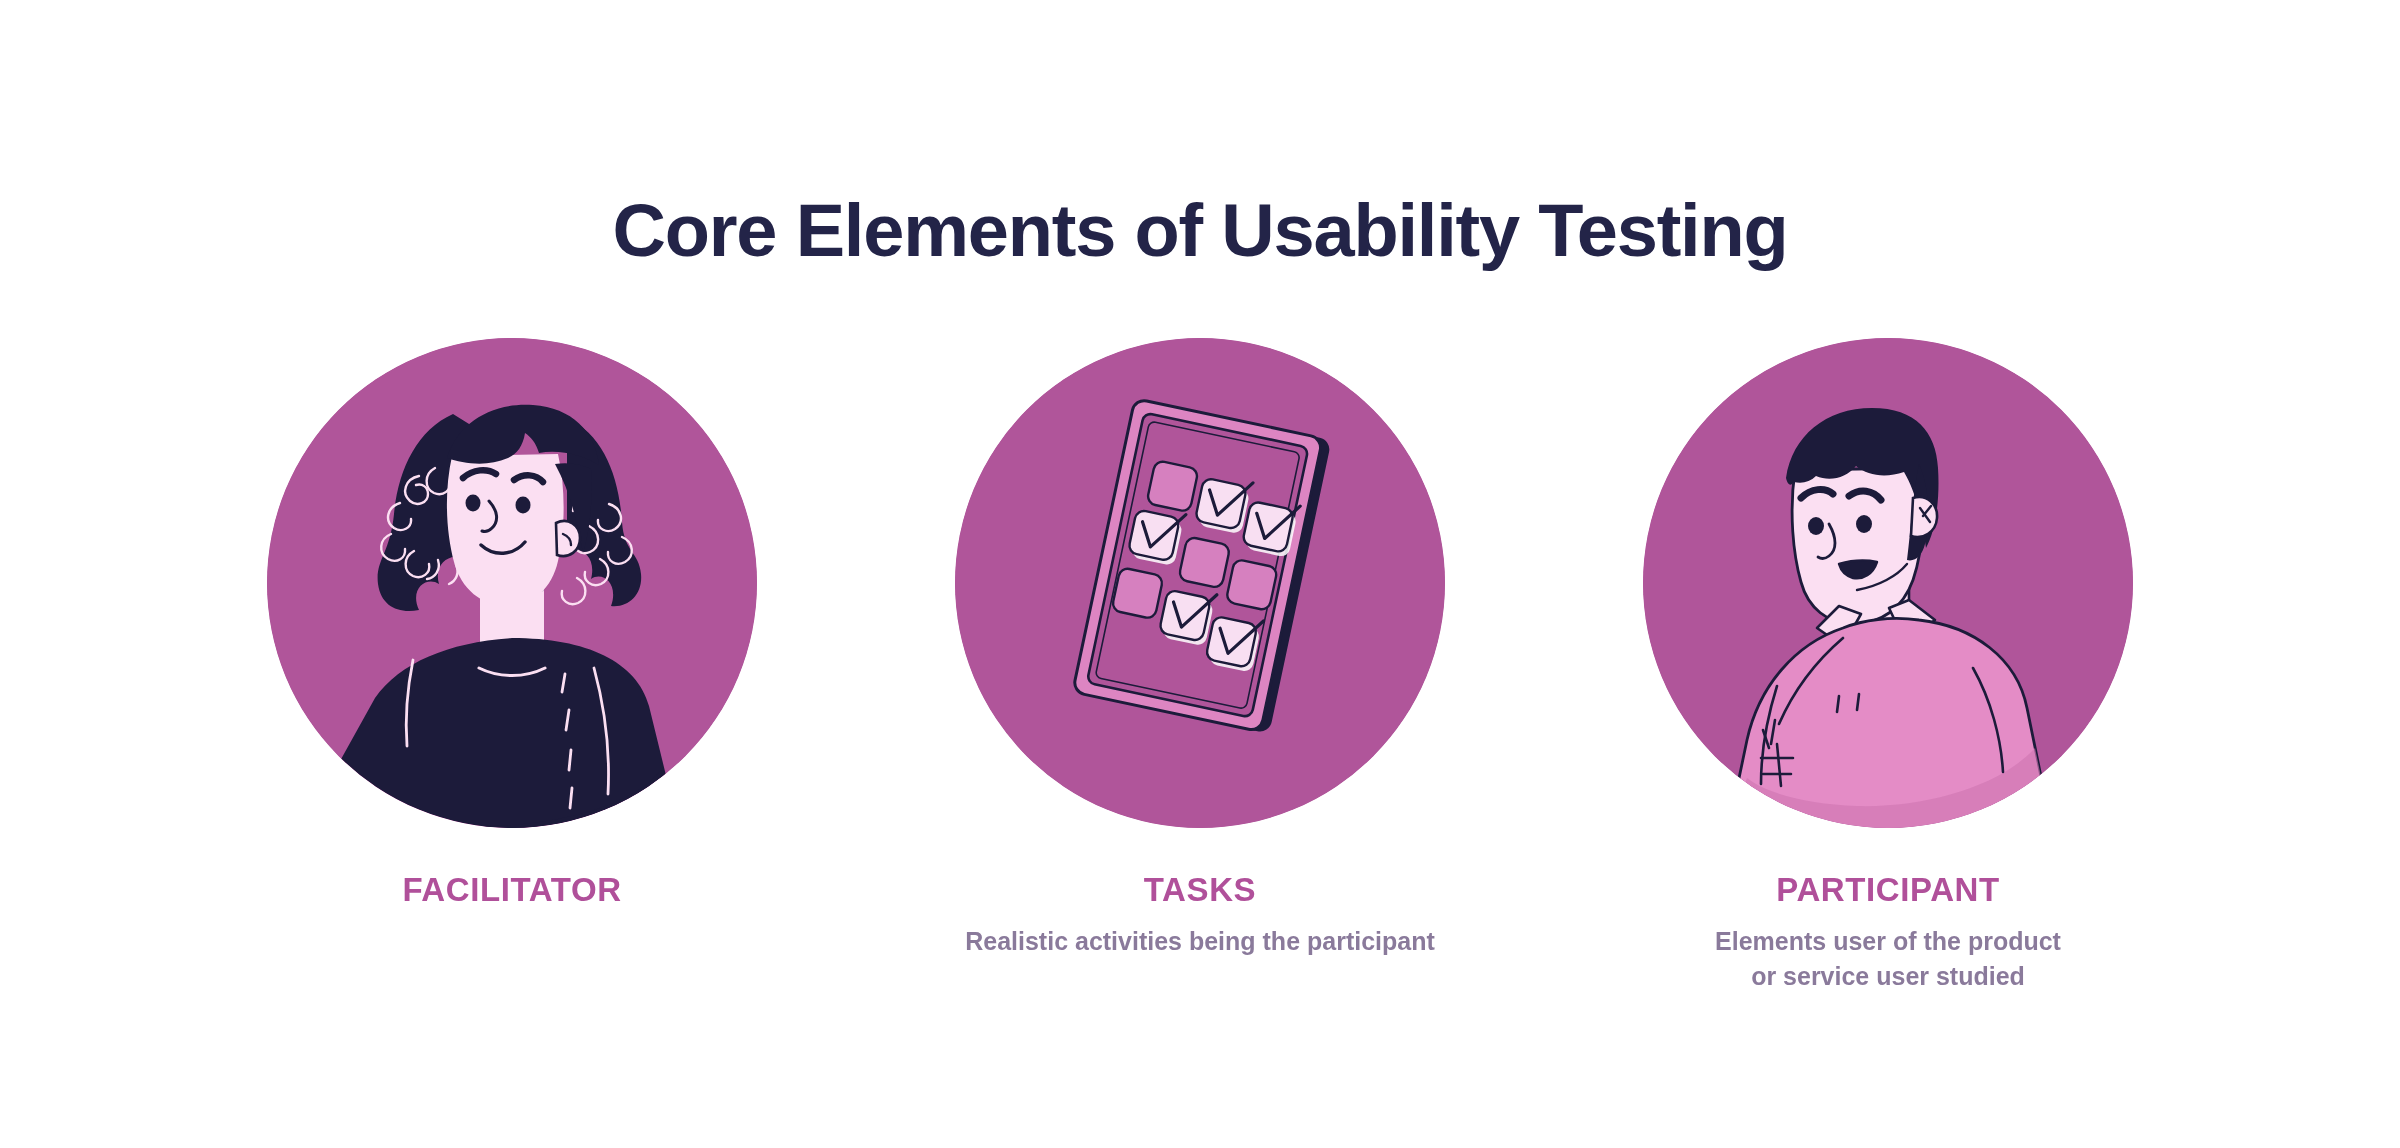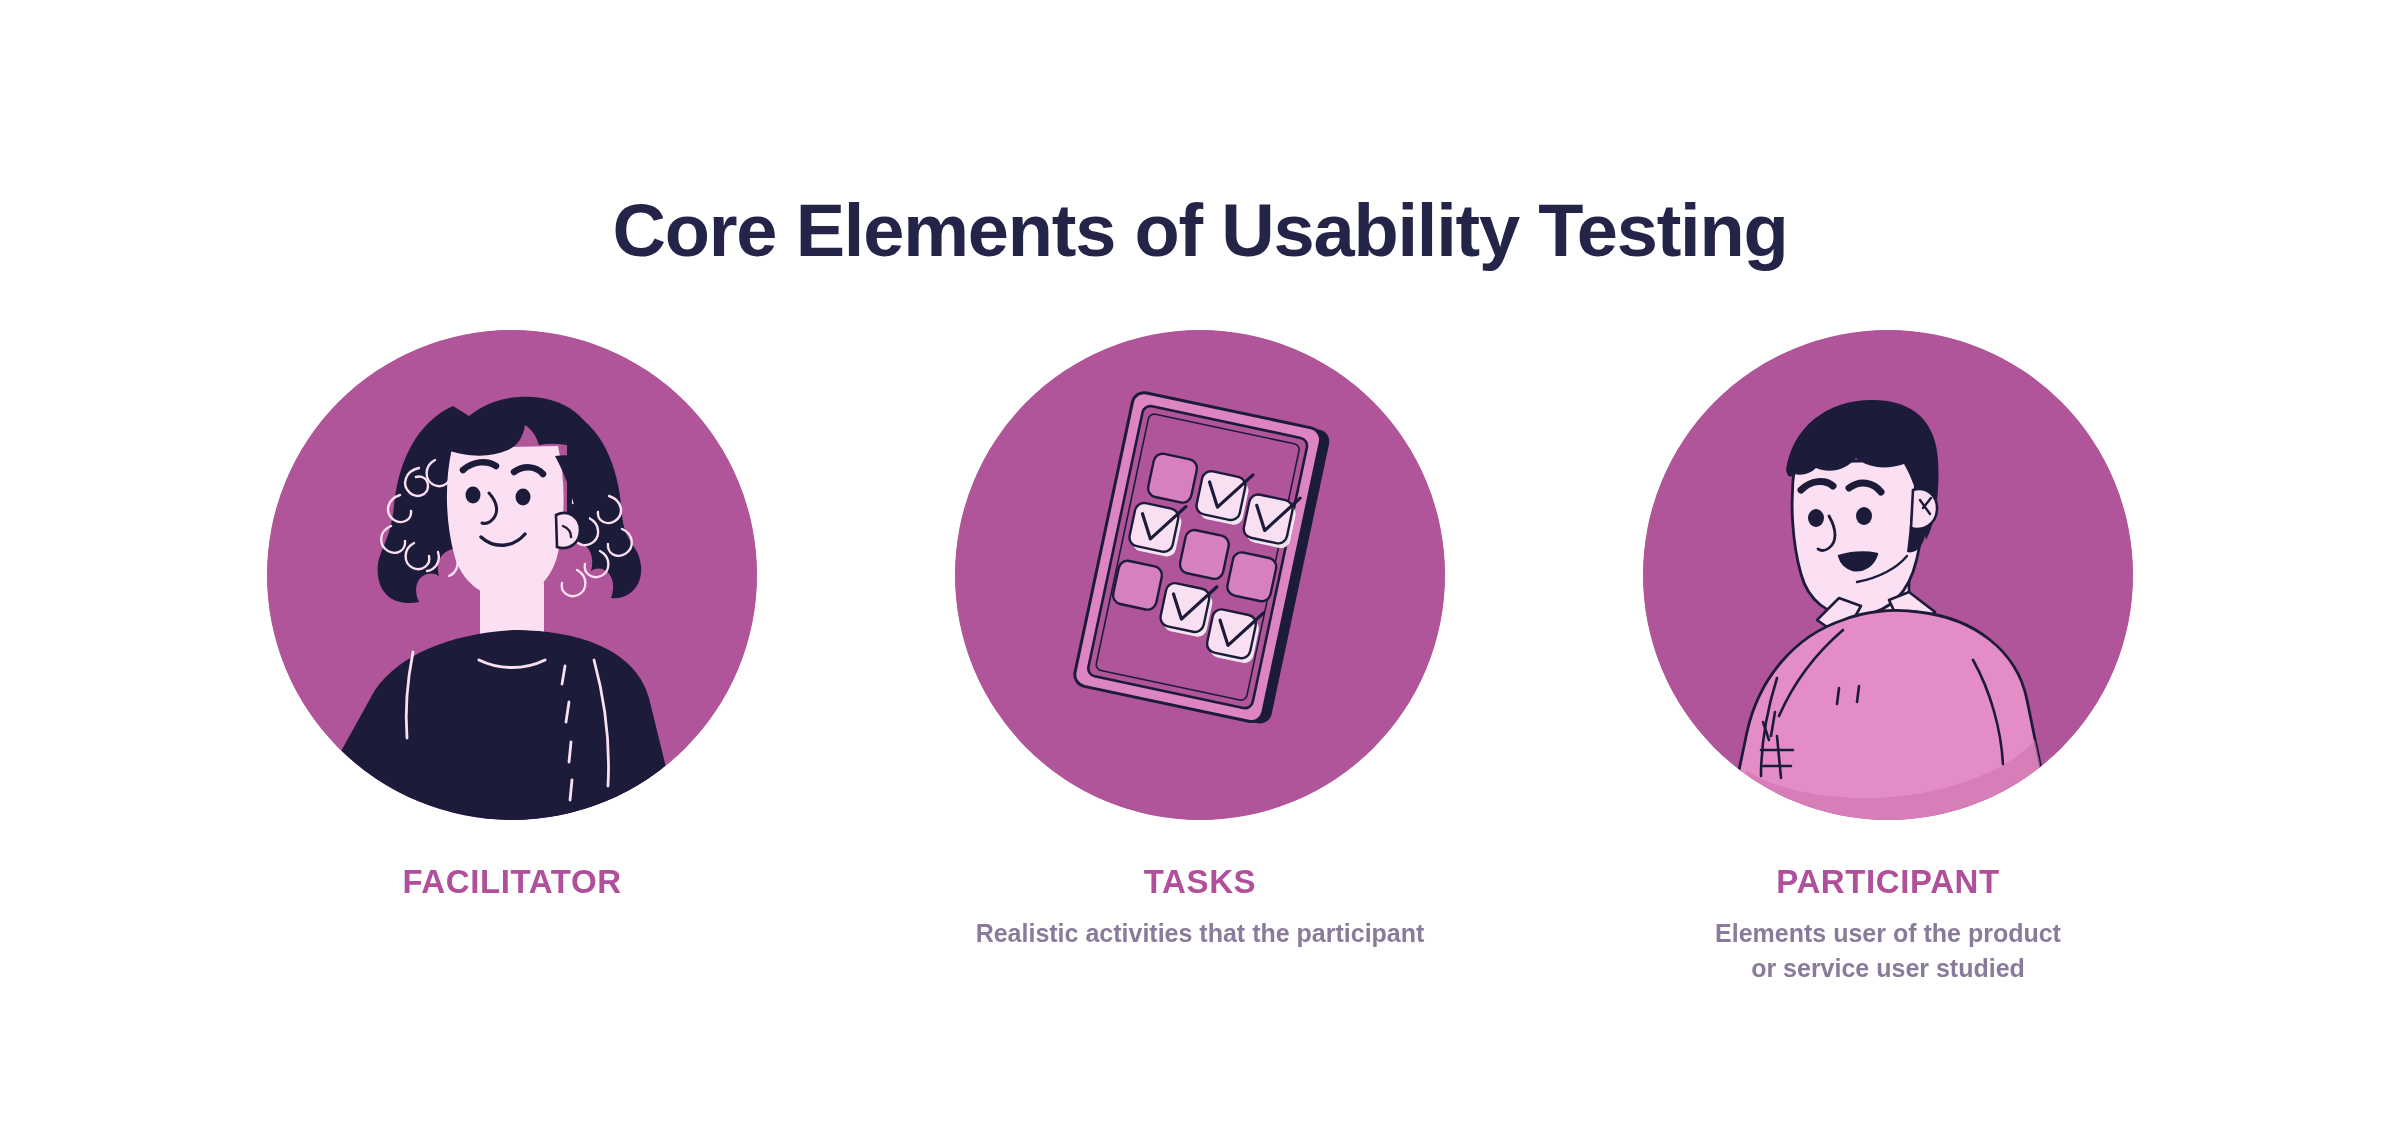--- a/index.html
+++ b/index.html
@@ -32,21 +32,21 @@
     font-weight: 700;
     letter-spacing: -1.2px;
     color: #232448;
     line-height: 1.12;
     white-space: nowrap;
   }
 
   
   .cards {
     position: absolute;
-    top: 322px;
+    top: 330px;
     left: 0;
     width: 2400px;
     display: flex;
     justify-content: center;
     align-items: flex-start;
     gap: 196px;
   }
   .card {
     width: 492px;
     display: flex;
@@ -241,21 +241,21 @@
                 <rect x="270" y="278" width="44" height="44" rx="9" fill="#ffffff" opacity="0.85"></rect>
                 <rect x="266" y="274" width="44" height="44" rx="9" fill="#f8dff2" stroke="#1c1b3a" stroke-width="2.4"></rect>
                 <path d="M274 285 l13 23 l28 -39" fill="none" stroke="#1c1b3a" stroke-width="3.2" stroke-linecap="round" stroke-linejoin="round"></path>
               </g>
             </g>
           </g>
         </svg>
       </div>
       <div class="card-label">TASKS</div>
       <div class="card-desc">
-        <span class="ln">Realistic activities that the participant</span>
+        <span class="ln">Realistic activities being the participant</span>
       </div>
     </div>
 
     <div class="card">
       <div class="circle">
         <svg viewBox="0 0 490 490">
           <defs>
             <clipPath id="clipC">
                 <circle cx="245" cy="245" r="245"></circle>
               </clipPath>

